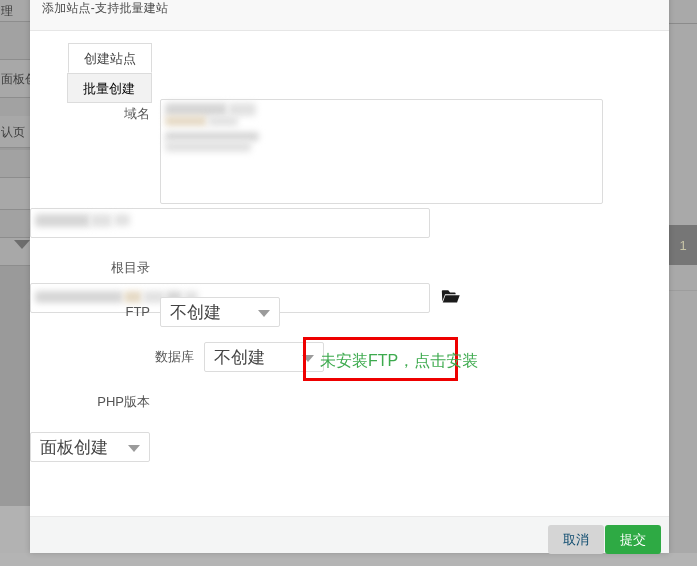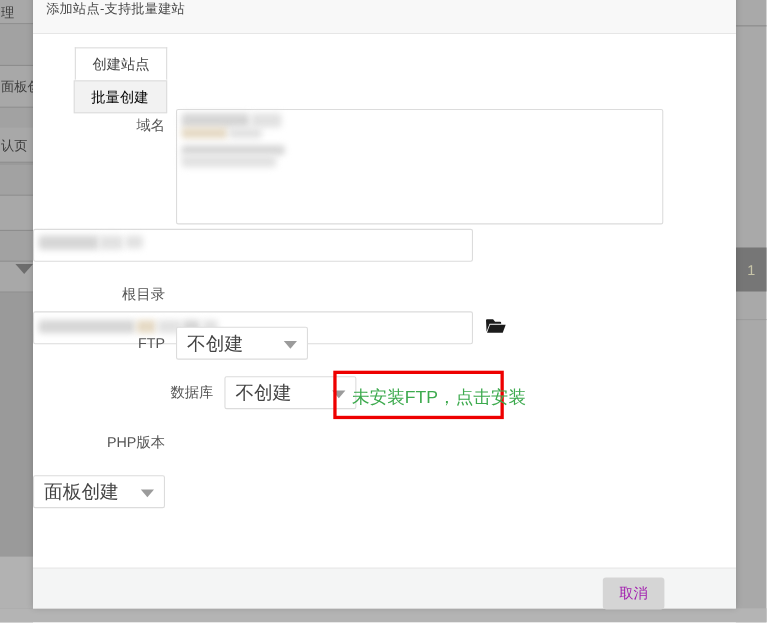--- a/index.html
+++ b/index.html
@@ -249,21 +249,21 @@
     border-radius: 3px;
     font-size: 13px;
     cursor: pointer;
     border: none;
     font-family: "Liberation Sans", "DejaVu Sans", sans-serif;
     box-sizing: border-box;
   }
   #cancel-button {
     left: 518px;
     background: #d5d5d5;
-    color: #a21caf;
+    color: #0c4a6e;
   }
   #submit-button {
     left: 575px;
     background: #2eaa44;
     color: #ffffff;
   }
 </style>
 </head>
 <body>
 
@@ -395,15 +395,16 @@
       </div>
     </div>
 
     <div id="ftp-annotation"></div>
     <div id="ftp-install-link">未安装FTP，点击安装</div>
 
   </div>
 
   <div id="modal-footer">
     <button class="footer-btn" id="cancel-button">取消</button>
+    <button class="footer-btn" id="submit-button">提交</button>
   </div>
 
 </div>
 
 </body></html>

